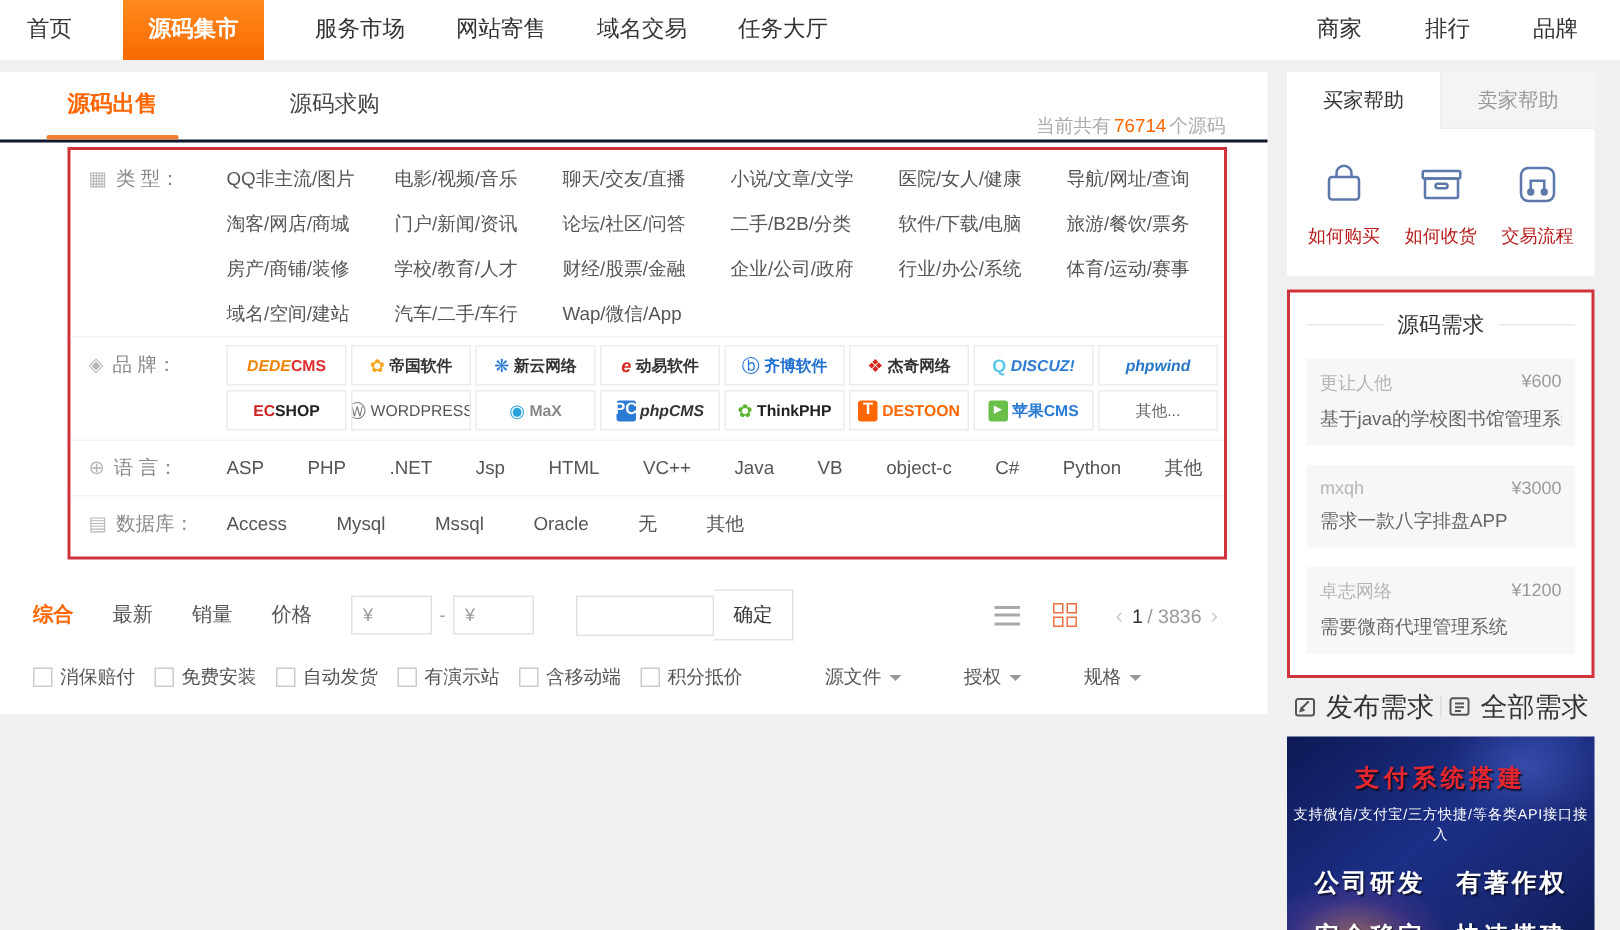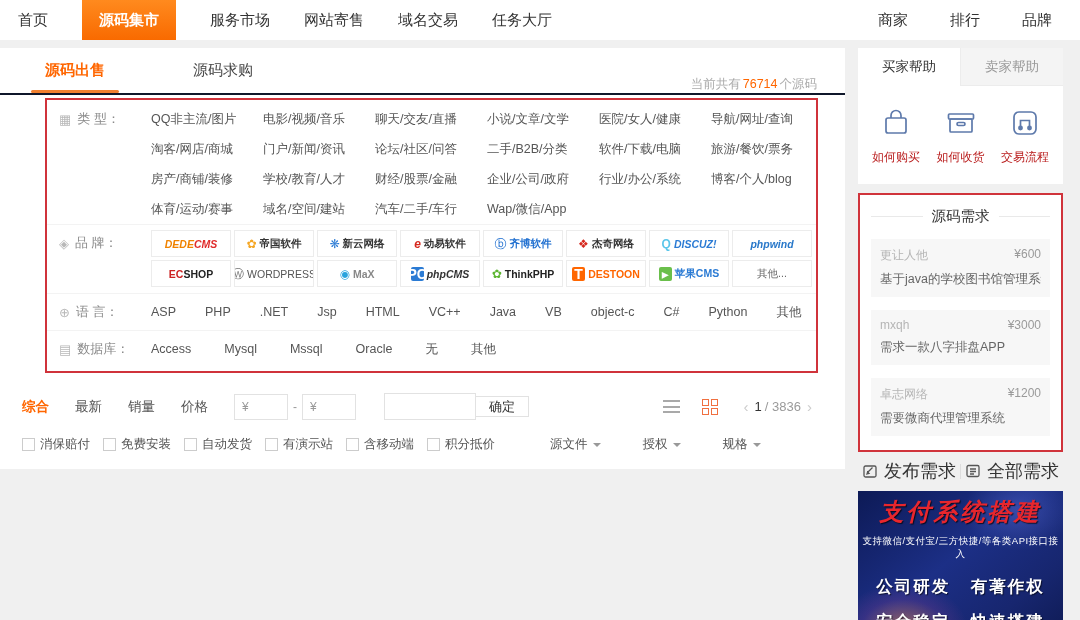--- a/index.html
+++ b/index.html
@@ -32,33 +32,33 @@
   .frow { display:flex; align-items:flex-start; padding-left:12px; }
   .frow + .frow { border-top:1px solid #f3f3f3; }
   .flabel { width:92px; flex:none; color:#8a8a8a; font-size:13px; display:flex; align-items:center; gap:6px; height:30px; }
   .frow.brands .flabel, .frow.lang .flabel, .frow.db .flabel { height:36px; }
   .fl-icon { color:#b8b8b8; font-size:13px; font-style:normal; }
   .typegrid { display:grid; grid-template-columns:repeat(6,112px); }
   .typelink { font-size:12.5px; color:#555; height:30px; line-height:30px; cursor:pointer; white-space:nowrap; }
   .brandgrid { display:grid; grid-template-columns:repeat(8,80px); gap:3px; padding:5px 0 6px; }
   .brandbox { height:27px; border:1px solid #ececec; background:#fff; display:flex; align-items:center; justify-content:center; gap:3px; font-size:10.5px; white-space:nowrap; overflow:hidden; cursor:pointer; }
   .b-ic { font-style:normal; font-size:12px; line-height:1; }
-  .b-ic.boxed { color:#fff; font-size:14px; width:13px; height:14px; display:inline-flex; align-items:center; justify-content:center; border-radius:2px; }
+  .b-ic.boxed { color:#fff; font-size:11px; width:13px; height:14px; display:inline-flex; align-items:center; justify-content:center; border-radius:2px; }
   .langrow, .dbrow { display:flex; align-items:center; height:36px; }
   .langrow .typelink { margin-right:29px; height:36px; line-height:36px; }
   .dbrow .typelink { margin-right:33px; height:36px; line-height:36px; }
 
   
   .sortbar { display:flex; align-items:center; margin:20px 27px 0 22px; }
   .sort-item { font-size:13.5px; color:#555; margin-right:26px; cursor:pointer; }
   .sort-item.active { color:#f60; font-weight:bold; }
   .pinput { width:54px; height:26px; border:1px solid #e2e2e2; font-size:12px; color:#999; display:flex; align-items:center; padding:0 7px; background:#fff; }
   .pdash { color:#999; margin:0 5px; font-size:12px; }
   .sinput { width:92px; height:27px; border:1px solid #e2e2e2; margin-left:28px; background:#fff; }
-  .confirm-btn { height:21px; border:1px solid #e2e2e2; border-left:none; background:#fff; font-size:13px; color:#333; padding:0 13px; cursor:pointer; font-family:inherit; }
+  .confirm-btn { height:34px; border:1px solid #e2e2e2; border-left:none; background:#fff; font-size:13px; color:#333; padding:0 13px; cursor:pointer; font-family:inherit; }
   .view-tools { margin-left:auto; display:flex; align-items:center; }
   .ic-list { width:17px; height:13px; border-top:2px solid #a9a9a9; border-bottom:2px solid #a9a9a9; position:relative; cursor:pointer; }
   .ic-list::after { content:""; position:absolute; left:0; right:0; top:3.5px; height:2px; background:#a9a9a9; }
   .ic-grid { display:grid; grid-template-columns:7px 7px; grid-auto-rows:7px; gap:2px; margin-left:22px; cursor:pointer; }
   .ic-grid i { display:block; border:1.5px solid #f07040; }
   .pager { display:flex; align-items:center; margin-left:20px; font-size:13px; }
   .pg-arrow { color:#ccc; font-size:15px; padding:0 6px; cursor:pointer; }
   .pg-cur { color:#333; }
   .pg-total { color:#9a9a9a; margin-left:3px; }
 
@@ -86,21 +86,21 @@
   .demand-price { color:#9a9a9a; }
   .demand-desc { font-size:12.5px; color:#666; margin-top:7px; white-space:nowrap; overflow:hidden; }
 
   .side-actions { display:flex; align-items:center; height:38px; }
   .side-act { flex:1; display:flex; align-items:center; justify-content:center; gap:6px; font-size:18px; color:#333; cursor:pointer; }
   .side-sep { width:1px; height:15px; background:#ddd; }
 
   .ad { margin-top:1px; height:152px; background:linear-gradient(140deg,#0d1a56 0%,#1c2f86 45%,#17266f 75%,#0e1a52 100%); text-align:center; position:relative; overflow:hidden; cursor:pointer; }
   .ad::before { content:""; position:absolute; left:-20px; bottom:-30px; width:130px; height:90px; background:radial-gradient(ellipse at center, rgba(255,150,70,.55), rgba(120,60,140,.3) 45%, transparent 70%); }
   .ad::after { content:""; position:absolute; right:-10px; top:-20px; width:110px; height:80px; background:radial-gradient(ellipse at center, rgba(120,140,255,.30), transparent 70%); }
-  .ad-title { position:relative; color:#e8262d; font-size:24px; font-weight:bold; letter-spacing:3px; padding-top:5px; text-shadow:1px 1px 1px rgba(0,0,0,.7); z-index:1;font-style:italic; }
+  .ad-title { position:relative; color:#e8262d; font-size:16px; font-weight:bold; letter-spacing:3px; padding-top:18px; text-shadow:1px 1px 1px rgba(0,0,0,.7); z-index:1; }
   .ad-sub { position:relative; color:#fff; font-size:9.5px; margin-top:7px; letter-spacing:.5px; z-index:1; }
   .ad-feats { position:relative; display:grid; grid-template-columns:1fr 1fr; row-gap:13px; margin-top:15px; padding:0 8px; color:#fff; font-size:16.5px; font-weight:bold; letter-spacing:2px; z-index:1; text-shadow:1px 1px 1px rgba(0,0,0,.6); }
 </style>
 </head>
 <body>
 
 <nav class="topnav">
   <div class="nav-left">
       <span class="nav-item">首页</span>
       <span class="nav-item active">源码集市</span>
@@ -145,35 +145,34 @@
             <span class="typelink">门户/新闻/资讯</span>
             <span class="typelink">论坛/社区/问答</span>
             <span class="typelink">二手/B2B/分类</span>
             <span class="typelink">软件/下载/电脑</span>
             <span class="typelink">旅游/餐饮/票务</span>
             <span class="typelink">房产/商铺/装修</span>
             <span class="typelink">学校/教育/人才</span>
             <span class="typelink">财经/股票/金融</span>
             <span class="typelink">企业/公司/政府</span>
             <span class="typelink">行业/办公/系统</span>
-            <span class="typelink">博客/个人/blog</span>
             <span class="typelink">体育/运动/赛事</span>
             <span class="typelink">域名/空间/建站</span>
             <span class="typelink">汽车/二手/车行</span>
             <span class="typelink">Wap/微信/App</span>
           </div>
       </div>
       <div class="frow brands">
         <span class="flabel">
             <i class="fl-icon">◈</i>
             <span>品 牌：</span>
           </span>
         <div class="brandgrid">
             <span class="brandbox">
-              <span class="b-t"><span style="color: rgb(240, 131, 0); font-weight: bold; font-style: italic;">DEDE</span><span style="color: rgb(224, 43, 43); font-weight: bold; font-style: italic; text-align: right;">CMS</span></span>
+              <span class="b-t"><span style="color: rgb(240, 131, 0); font-weight: bold; font-style: italic;">DEDE</span><span style="color: rgb(224, 43, 43); font-weight: bold;  text-align: right;">CMS</span></span>
             </span>
             <span class="brandbox">
               <i class="b-ic" style="color: rgb(245, 166, 35);">✿</i>
               <span class="b-t"><span style="color: rgb(51, 51, 51); font-weight: bold;">帝国软件</span></span>
             </span>
             <span class="brandbox">
               <i class="b-ic" style="color: rgb(43, 123, 212);">❋</i>
               <span class="b-t"><span style="color: rgb(51, 51, 51); font-weight: bold;">新云网络</span></span>
             </span>
             <span class="brandbox">

